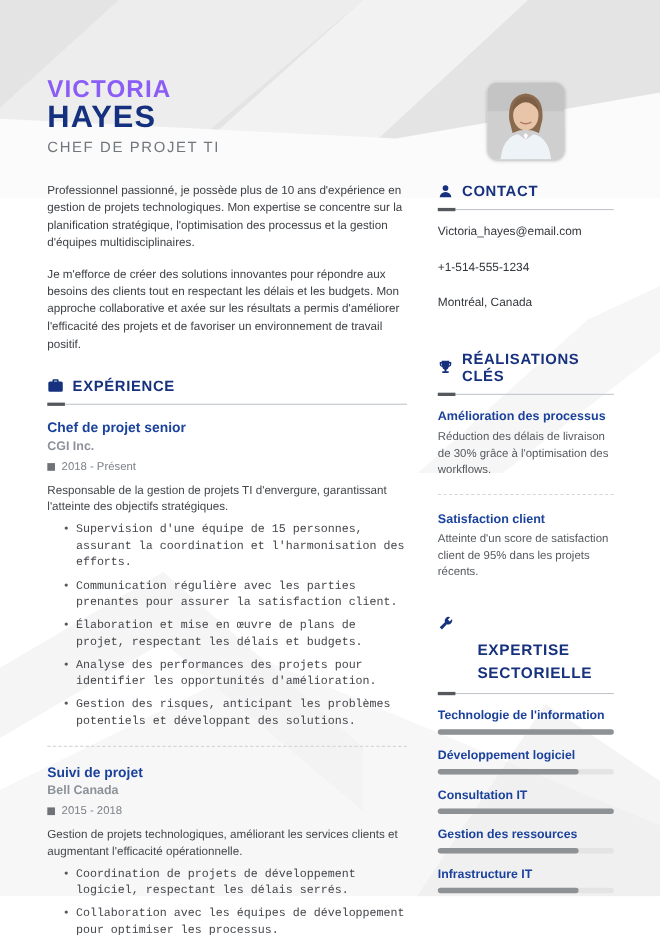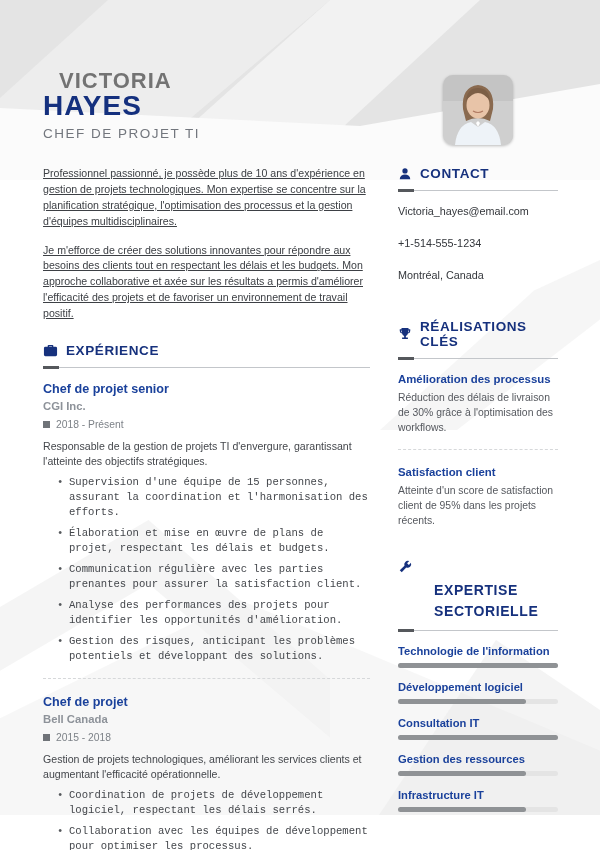--- a/index.html
+++ b/index.html
@@ -27,37 +27,37 @@
     clip-path:polygon(0 30%, 45% 0, 100% 55%, 100% 75%, 45% 22%, 0 52%); opacity:.5; }
   .bg-low2 { top:600px; left:0; width:600px; height:215px; background:#f1f1f1;
     clip-path:polygon(0 55%, 40% 0, 100% 70%, 100% 100%, 0 100%); opacity:.55; }
   .bg-low3 { top:640px; right:0; width:260px; height:175px; background:#e9e9e9;
     clip-path:polygon(15% 100%, 60% 0, 100% 40%, 100% 100%); opacity:.5; }
 
   .page { position:relative; z-index:1; padding:0 0 0 43px; }
 
   
   .hdr { position:relative; height:160px; }
-  .name1 { position:absolute; top:68px; left:16px; font-size:22px; font-weight:600;
-    color:#737373; letter-spacing:1px; }
+  .name1 { position:absolute; top:68px; left:0; font-size:22px; font-weight:600;
+    color:#8b5cf6; letter-spacing:1px; }
   .name2 { position:absolute; top:90px; left:0; font-size:28px; font-weight:800;
     color:#14307e; letter-spacing:1px; }
   .role  { position:absolute; top:126px; left:0; font-size:13.5px; color:#72767d;
     letter-spacing:1.5px; }
   .photo { position:absolute; top:75px; left:400px; width:70px; height:70px;
     border-radius:10px; overflow:hidden;
     background:linear-gradient(135deg,#d8d8d8,#bdbdbd);
     box-shadow:0 1px 3px rgba(0,0,0,.25); }
 
   
   .cols { display:flex; gap:28px; padding-top:6px; }
   .col-l { width:327px; }
   .col-r { width:160px; }
 
-  .para { font-size:10.6px; line-height:1.5; color:#3d4045; margin-bottom:13px;text-decoration:underline; }
+  .para { font-size:10.6px; line-height:1.5; color:#3d4045; margin-bottom:13px; }
 
   
   .sec-h { display:flex; align-items:center; gap:8px; font-size:13.5px; font-weight:800;
     color:#16317d; letter-spacing:.6px; }
   .sec-h svg { flex:0 0 auto; }
   .rule { position:relative; height:1px; background:#c3c6ca; margin:9px 0 14px 0; }
   .rule::before { content:""; position:absolute; left:0; top:-1px; width:16px; height:3px;
     background:#55585c; }
 
   
@@ -148,31 +148,31 @@
       <div>
         <div class="job-title">Chef de projet senior</div>
         <div class="job-co">CGI Inc.</div>
         <div class="job-date">
           <span class="date-sq"></span>
           <span>2018 - Présent</span>
         </div>
         <div class="job-desc">Responsable de la gestion de projets TI d'envergure, garantissant l'atteinte des objectifs stratégiques.</div>
         <ul class="bullets">
           <li>Supervision d'une équipe de 15 personnes, assurant la coordination et l'harmonisation des efforts.</li>
+          <li>Communication régulière avec les parties prenantes pour assurer la satisfaction client.</li>
           <li>Élaboration et mise en œuvre de plans de projet, respectant les délais et budgets.</li>
-          <li>Communication régulière avec les parties prenantes pour assurer la satisfaction client.</li>
           <li>Analyse des performances des projets pour identifier les opportunités d'amélioration.</li>
           <li>Gestion des risques, anticipant les problèmes potentiels et développant des solutions.</li>
         </ul>
       </div>
 
       <div class="dash-div"></div>
 
       <div>
-        <div class="job-title">Chef de projet</div>
+        <div class="job-title">Suivi de projet</div>
         <div class="job-co">Bell Canada</div>
         <div class="job-date">
           <span class="date-sq"></span>
           <span>2015 - 2018</span>
         </div>
         <div class="job-desc">Gestion de projets technologiques, améliorant les services clients et augmentant l'efficacité opérationnelle.</div>
         <ul class="bullets">
           <li>Coordination de projets de développement logiciel, respectant les délais serrés.</li>
           <li>Collaboration avec les équipes de développement pour optimiser les processus.</li>
           <li>Suivi des budgets et gestion des ressources pour maximiser l'efficacité.</li>

